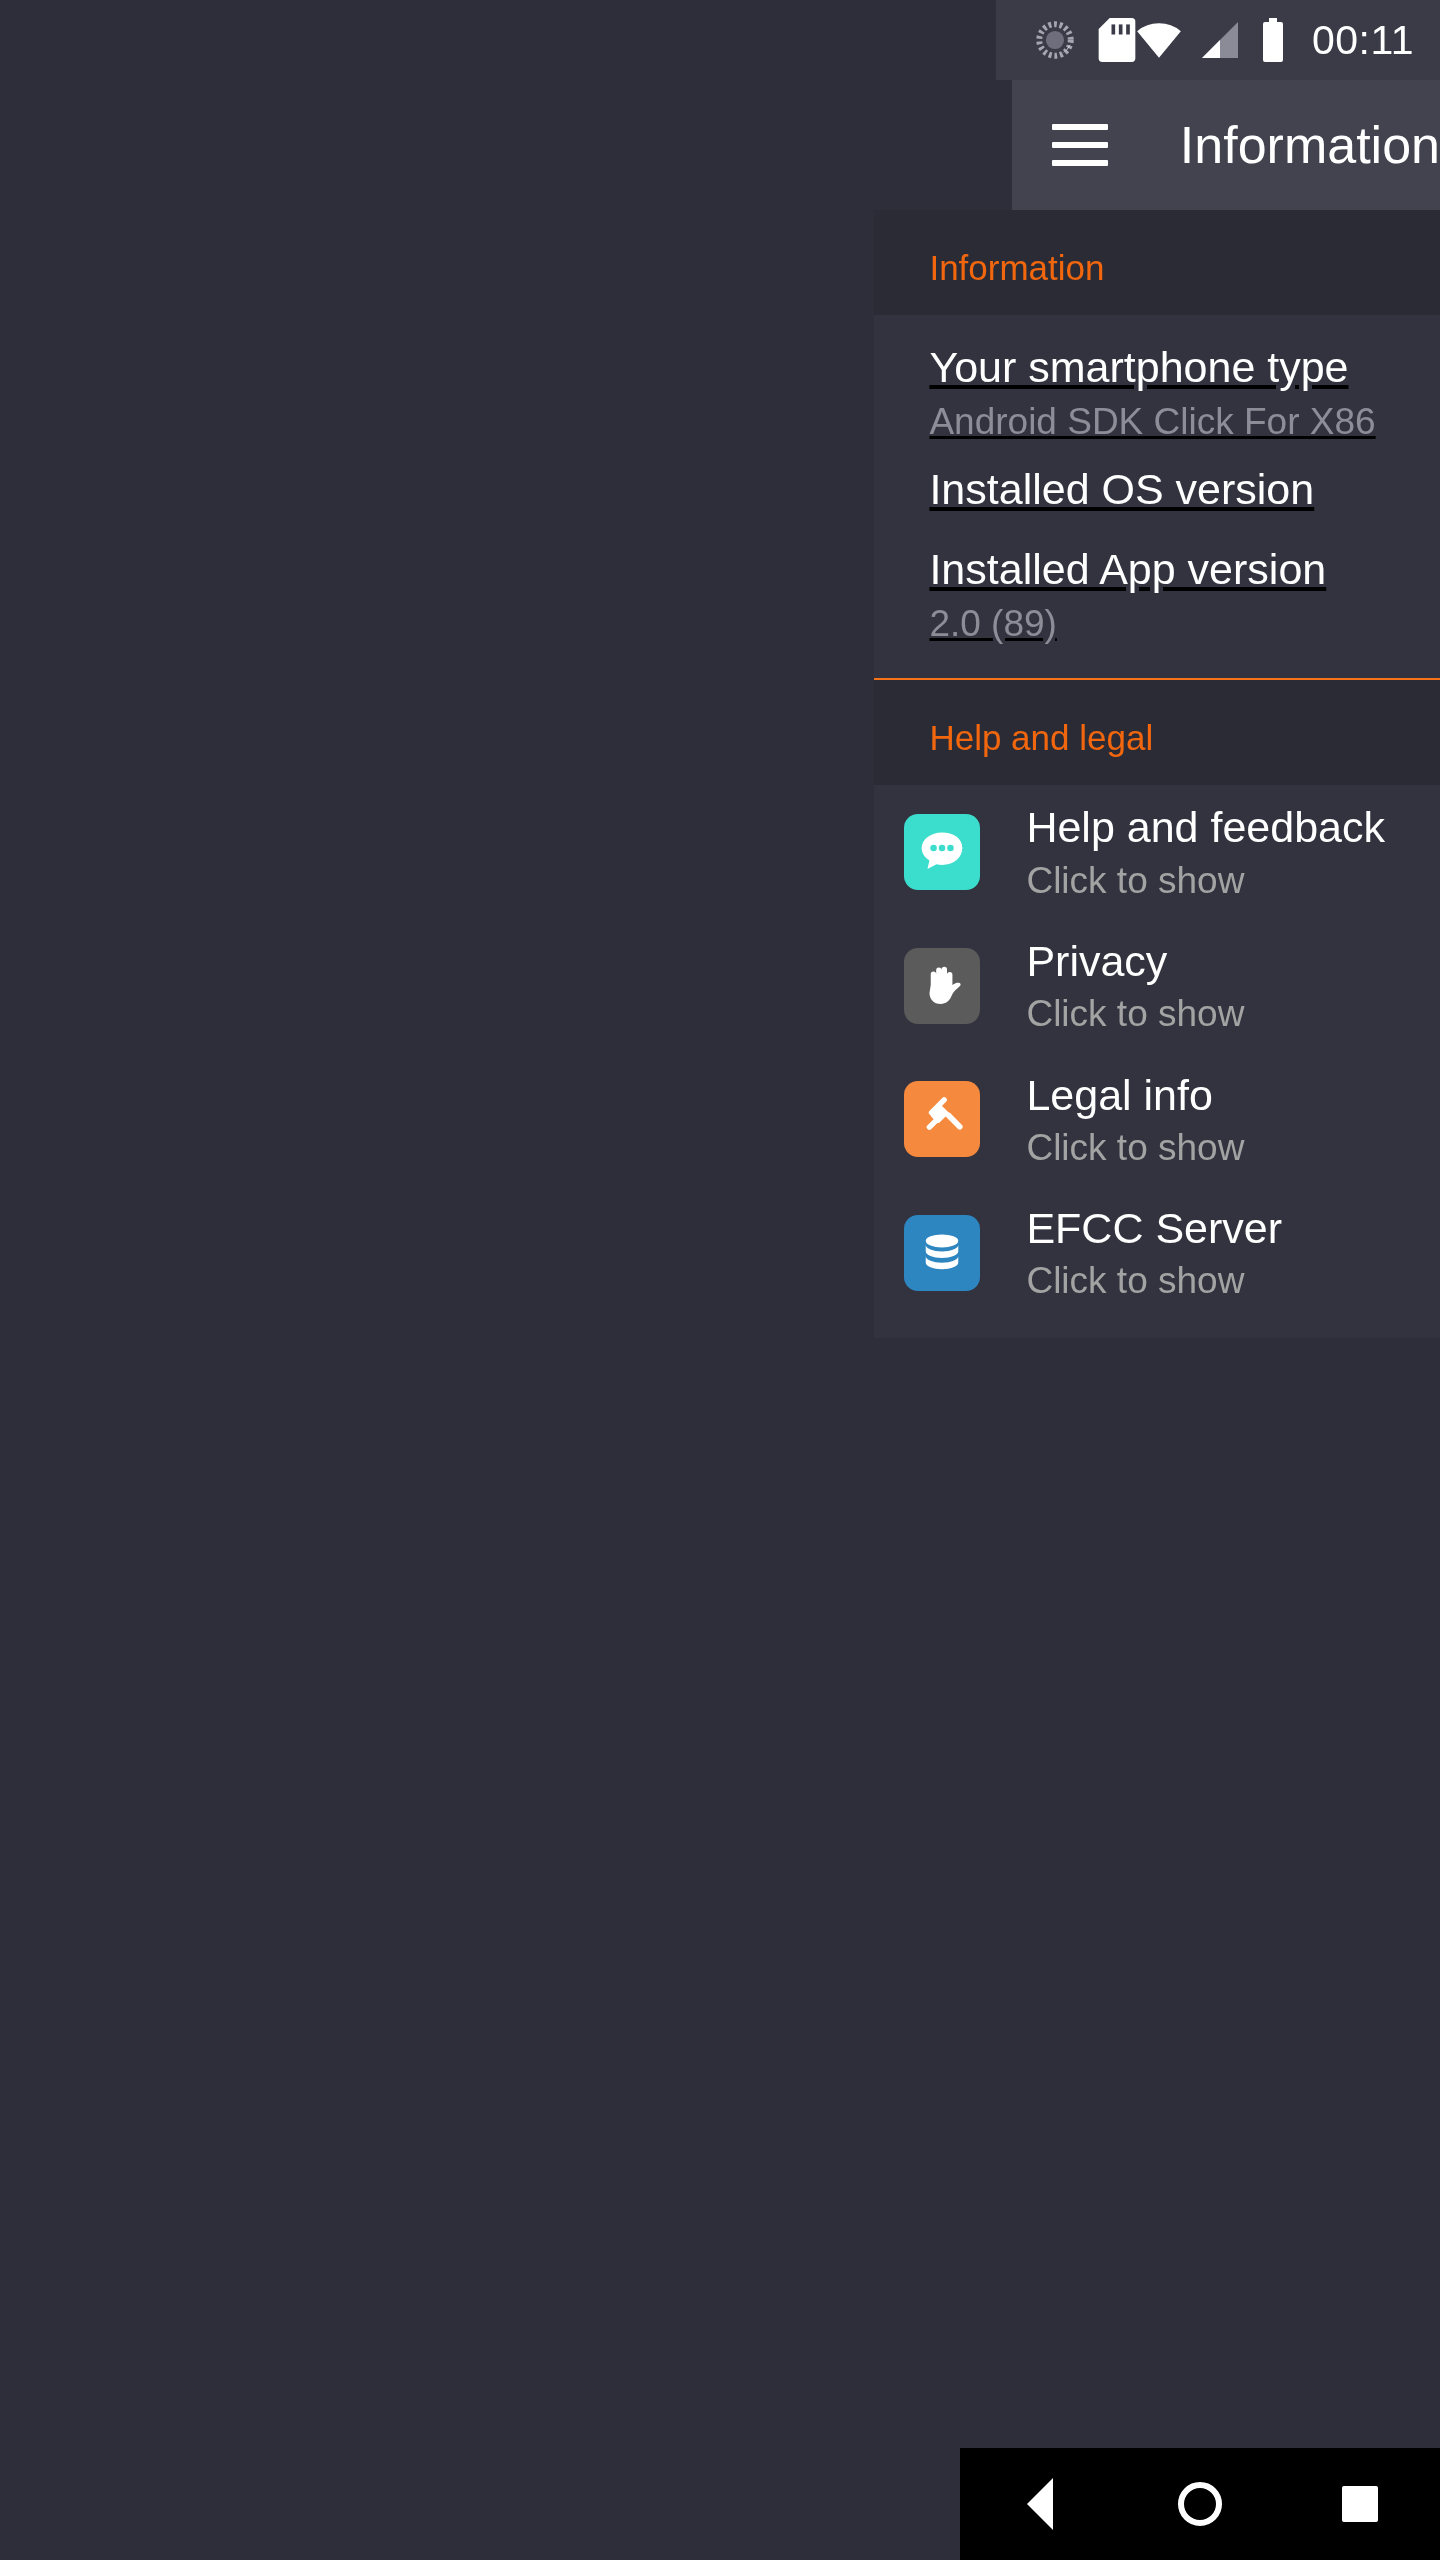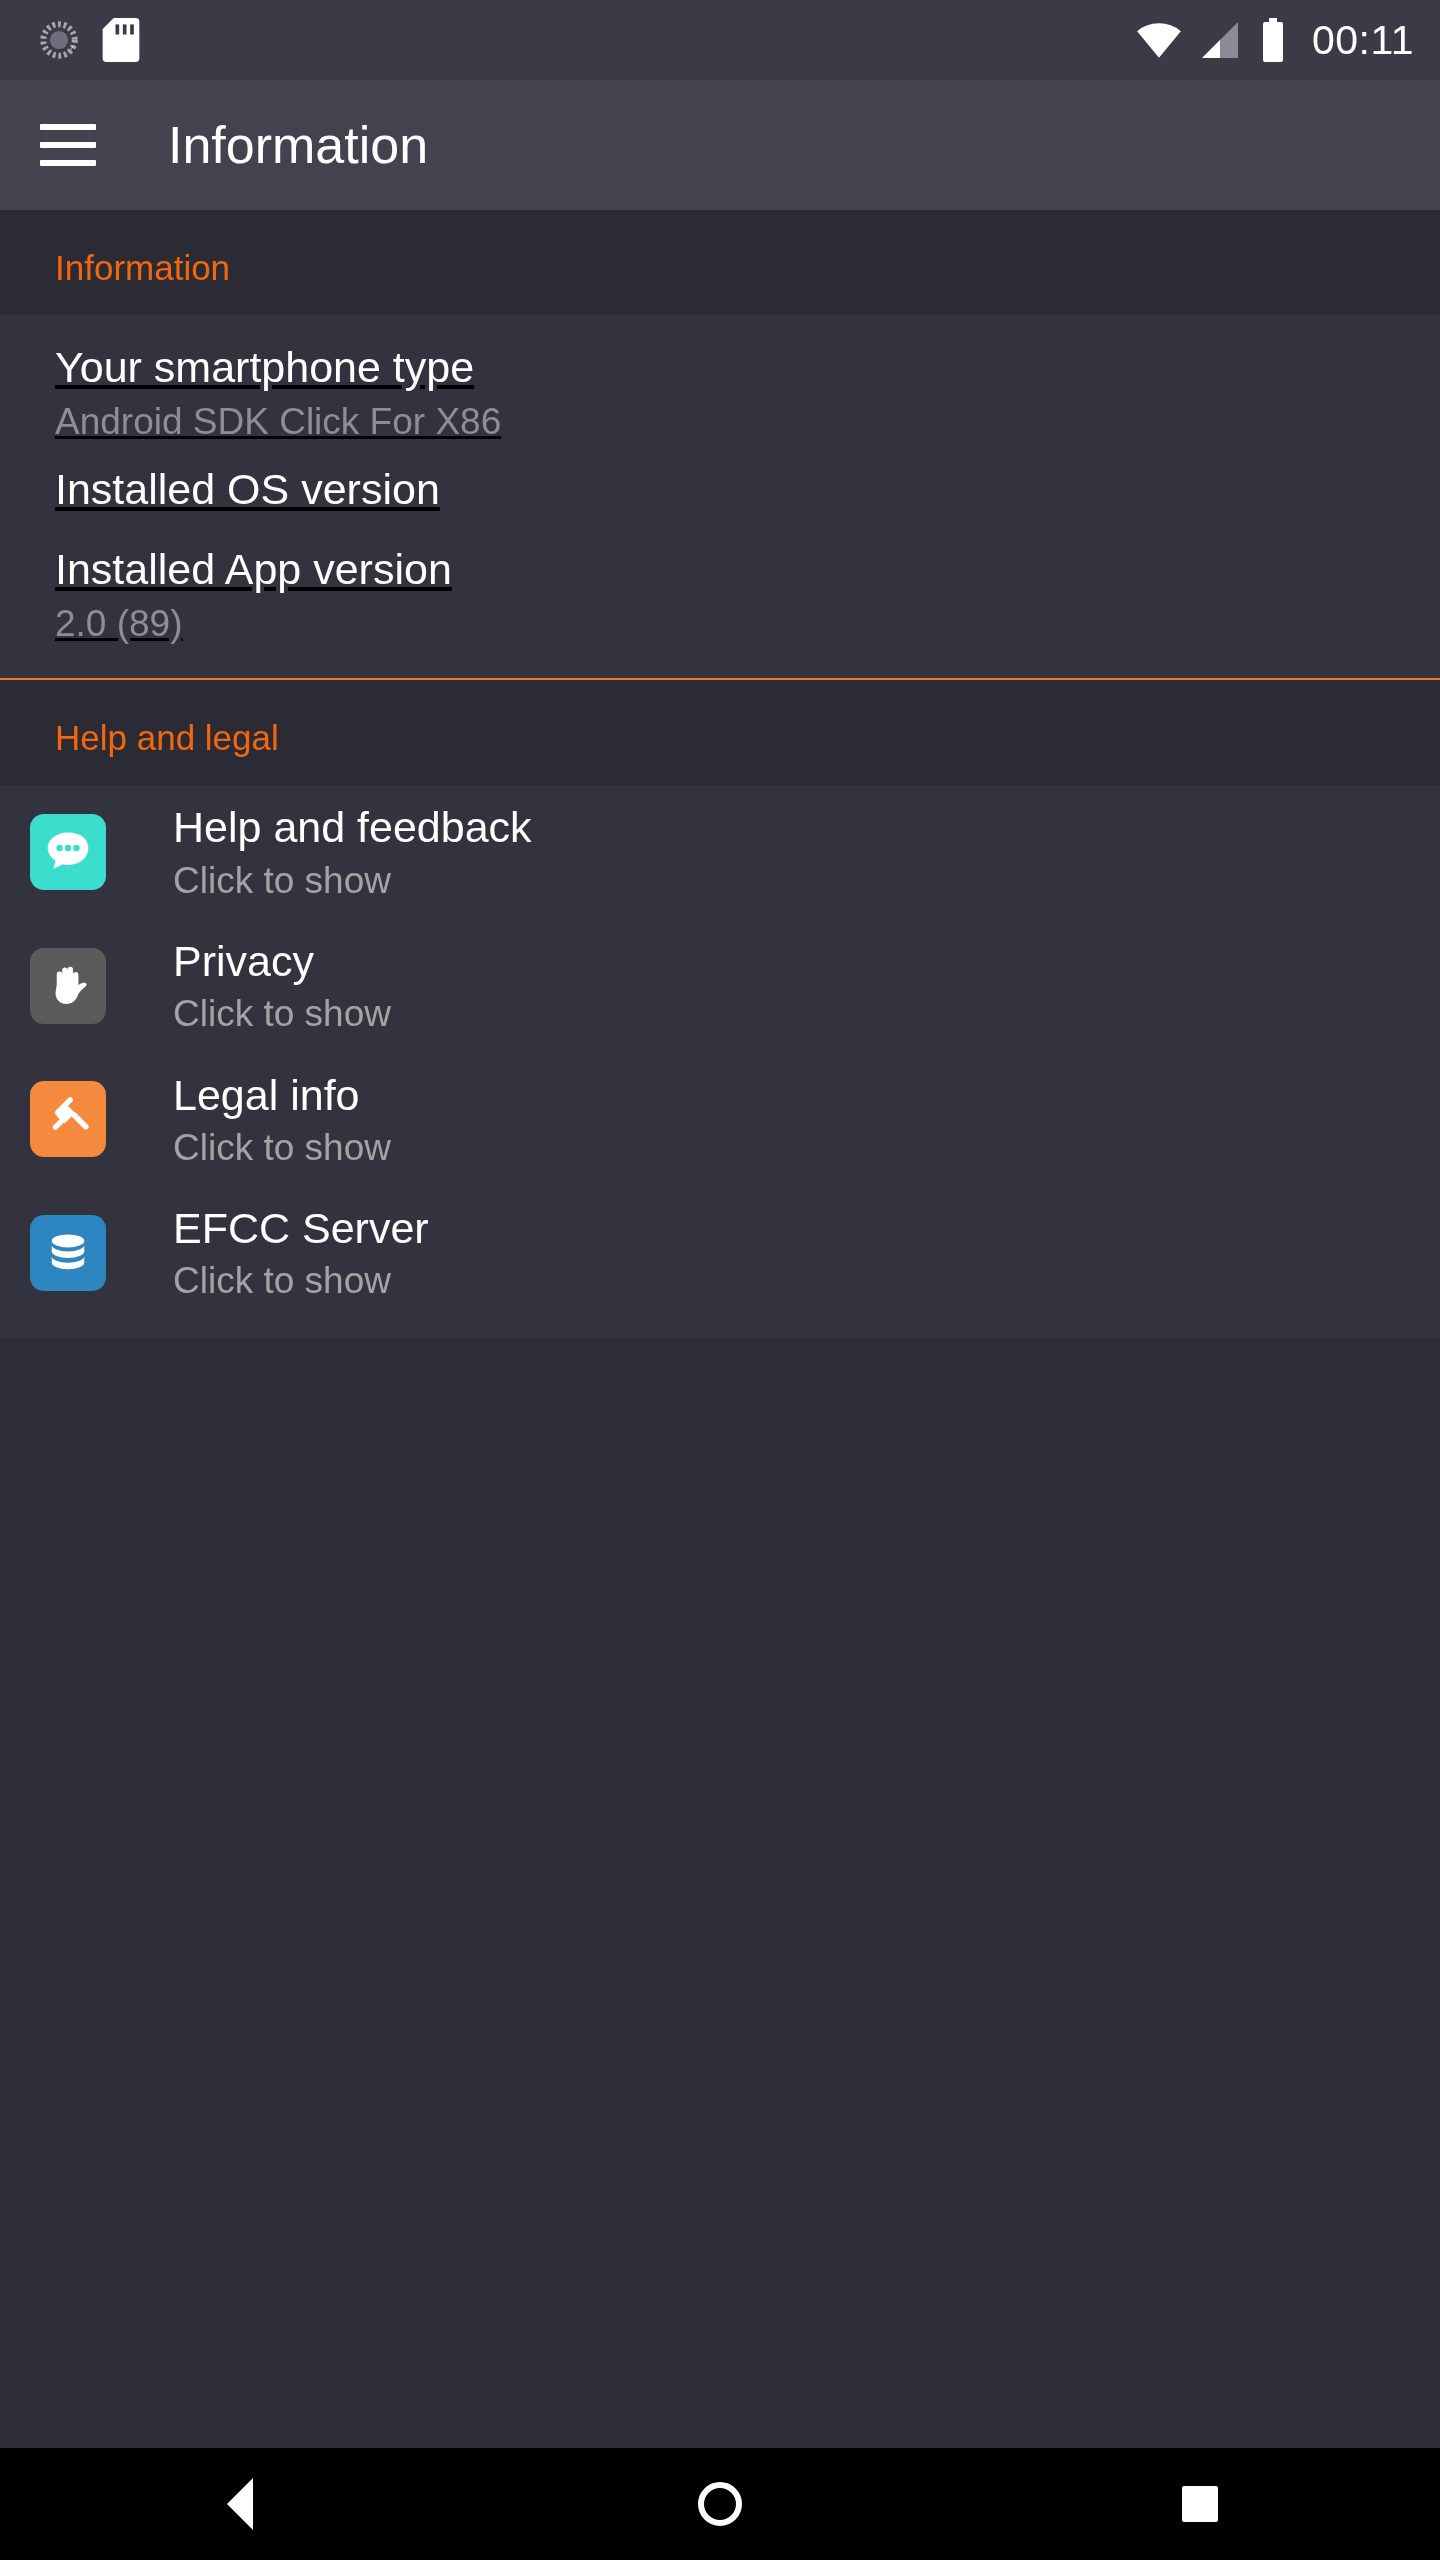--- a/index.html
+++ b/index.html
@@ -12,20 +12,21 @@
     overflow: hidden;
   }
 
   #screen {
     position: relative;
     width: 1440px;
     height: 2560px;
     background: #2e2e3a;
     display: flex;
     flex-direction: column;
+    align-items: flex-end;
   }
 
   
   .status-bar {
     height: 80px;
     background: #3b3b48;
     display: flex;
     align-items: center;
     padding: 0 26px 0 38px;
     flex: none;
@@ -119,21 +120,21 @@
   }
   .list-icon {
     width: 76px;
     height: 76px;
     border-radius: 14px;
     flex: none;
     display: flex;
     align-items: center;
     justify-content: center;
   }
-  .list-text { margin-left: 67px; }
+  .list-text { margin-left: 46px; }
   .list-title {
     color: #ffffff;
     font-size: 43px;
     line-height: 1.12;
     margin-bottom: 8px;
   }
   .list-sub {
     color: #a3a3a3;
     font-size: 37px;
     line-height: 1.12;

